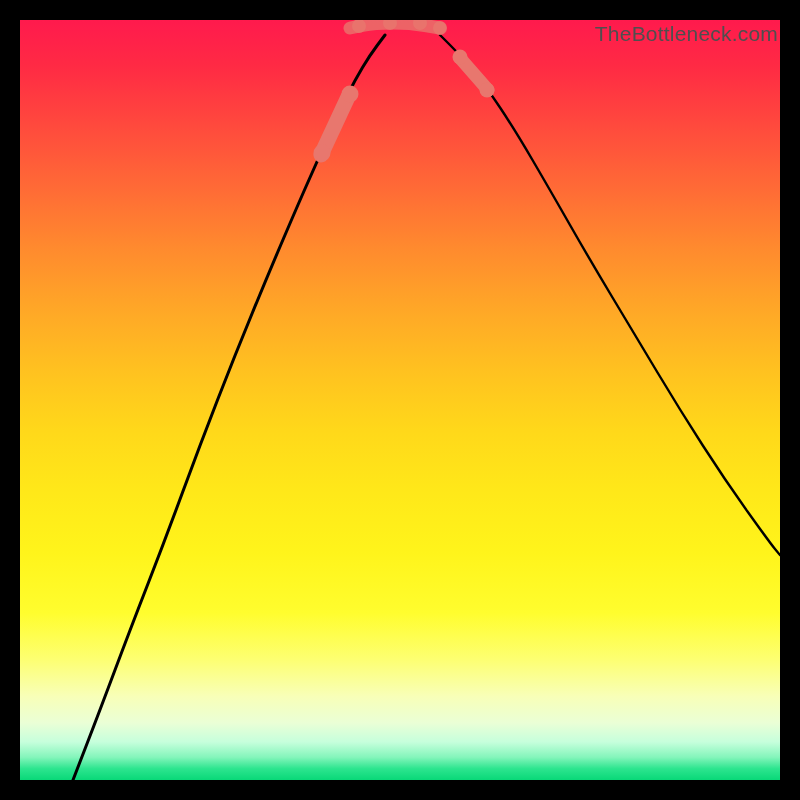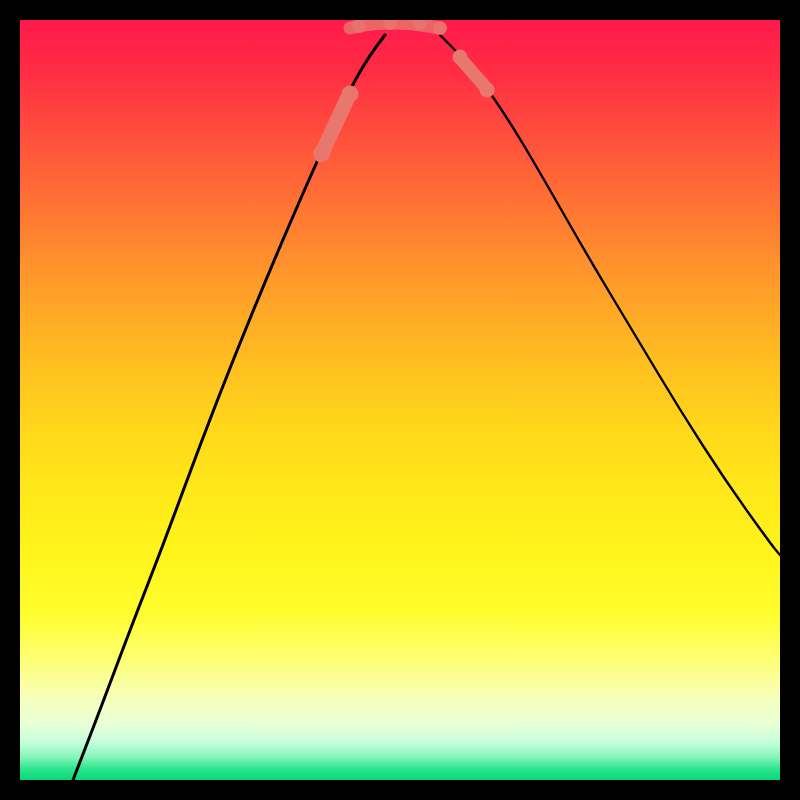--- a/index.html
+++ b/index.html
@@ -80,13 +80,14 @@
           <circle cx="330" cy="74" r="8.5" fill="#e8776e"></circle>
           <circle cx="467" cy="70" r="7.5" fill="#e8776e"></circle>
           <circle cx="440" cy="37" r="7.5" fill="#e8776e"></circle>
           <circle cx="339" cy="6" r="7" fill="#e8776e" opacity="0.78"></circle>
           <circle cx="370" cy="3" r="7" fill="#e8776e" opacity="0.78"></circle>
           <circle cx="400" cy="3" r="7" fill="#e8776e" opacity="0.78"></circle>
           <circle cx="420" cy="8" r="7" fill="#e8776e" opacity="0.78"></circle>
         </g>
     </svg>
   </div>
+  <div class="watermark">TheBottleneck.com</div>
 </div>
 
 </body></html>

